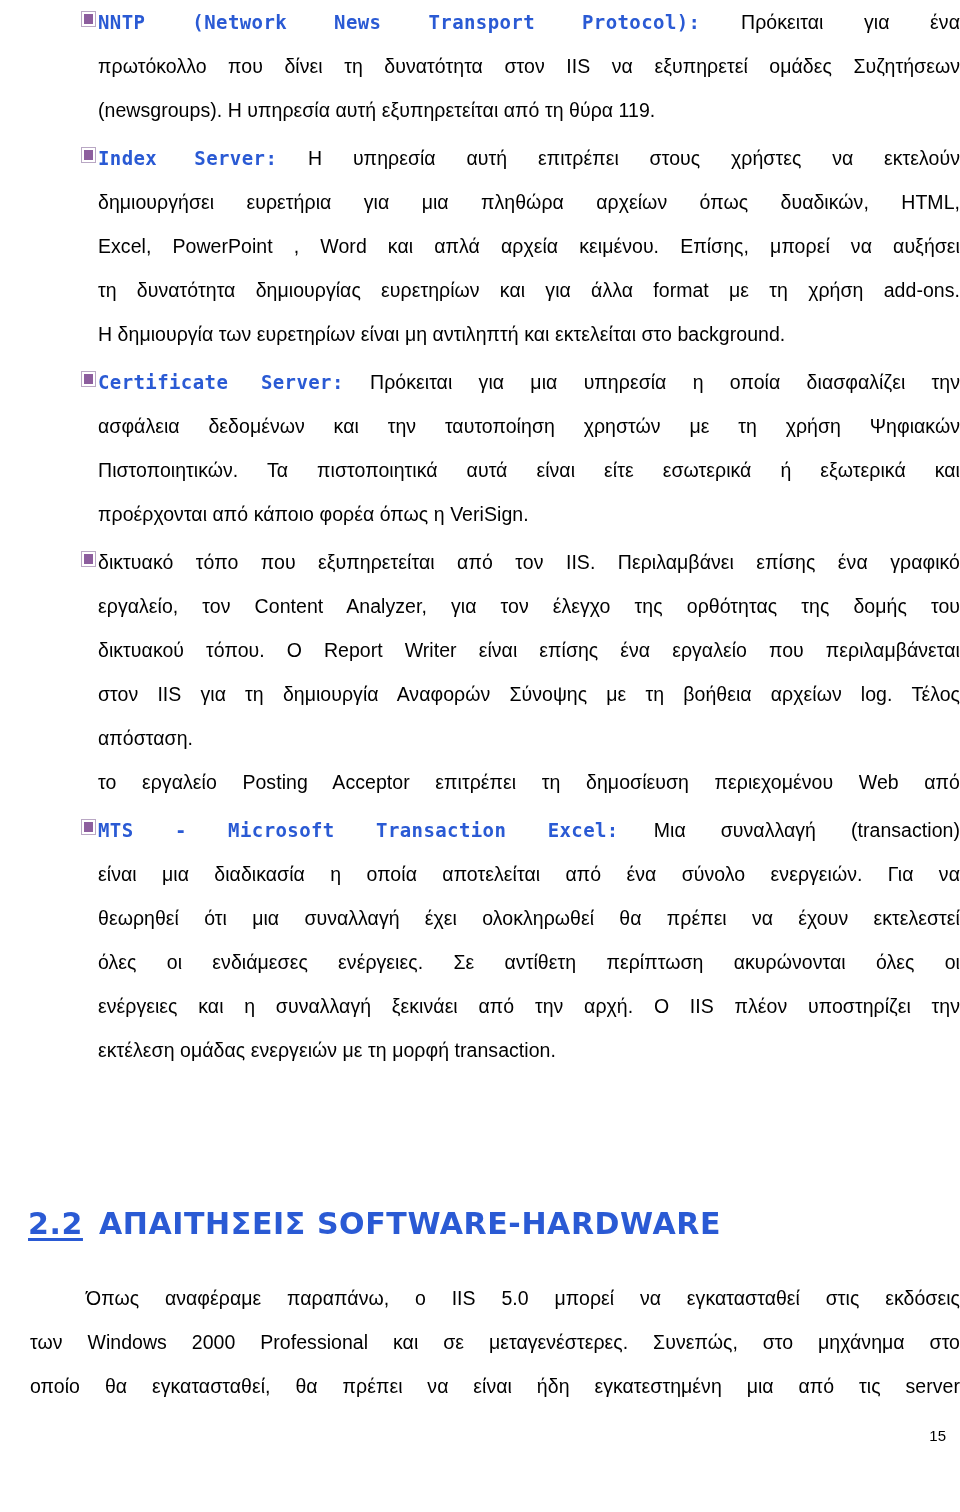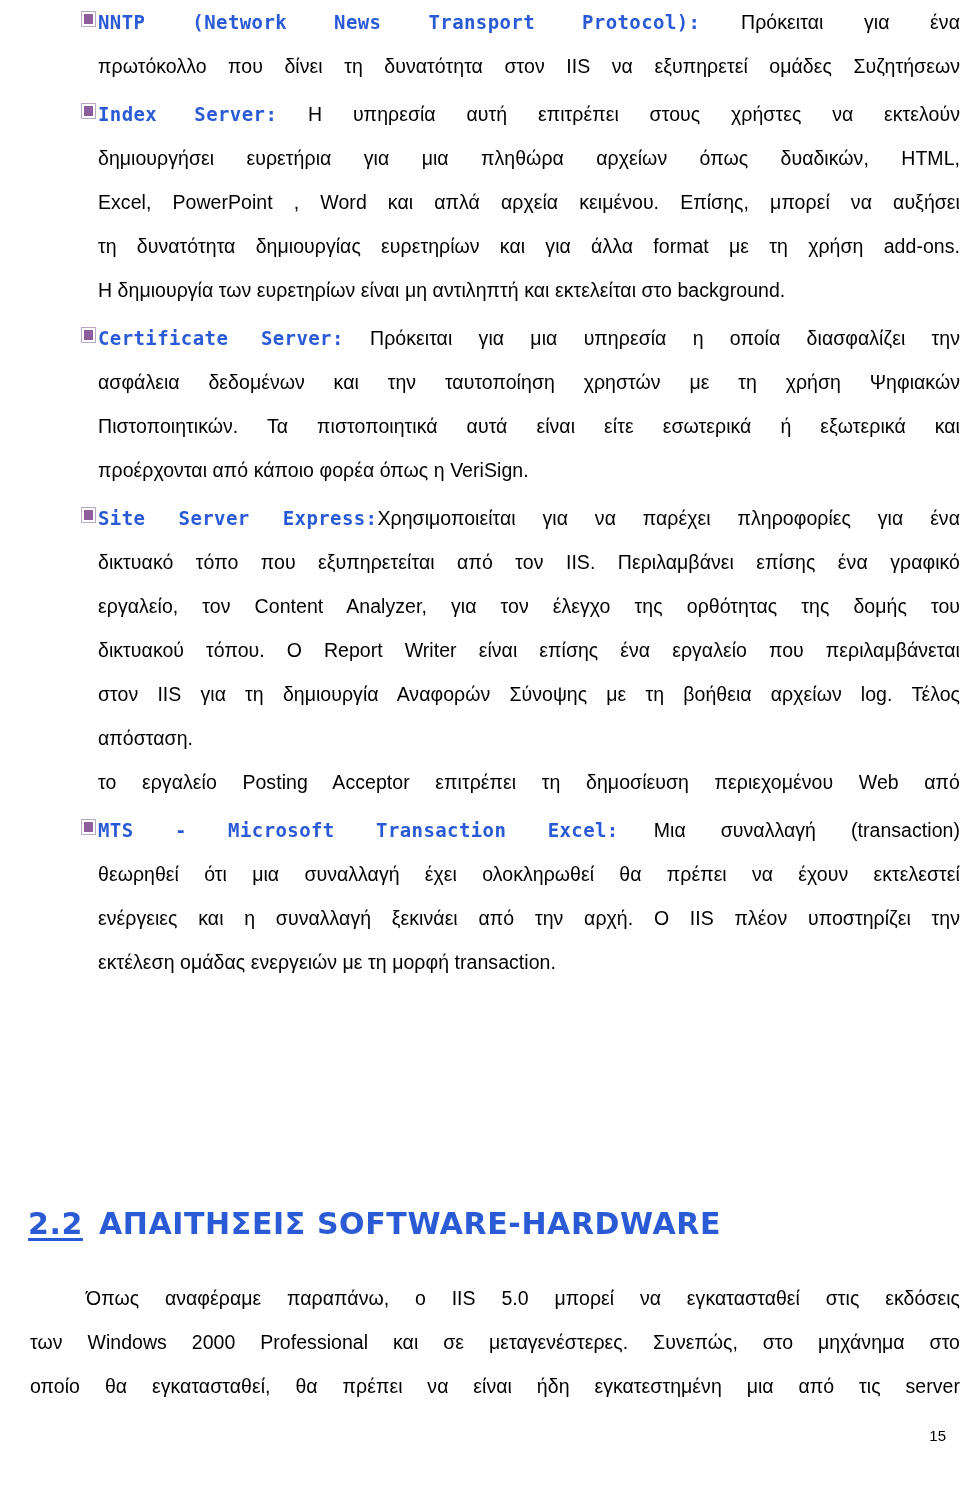--- a/index.html
+++ b/index.html
@@ -127,20 +127,21 @@
 <body>
 
 <div class="page">
 
   <div class="content">
 
     <div class="bullet-block">
       <span class="bullet-icon"></span>
       <p class="para j"><span class="lead">NNTP (Network News Transport Protocol):</span> <span>Πρόκειται για ένα</span></p>
       <p class="para cont j">πρωτόκολλο που δίνει τη δυνατότητα στον IIS να εξυπηρετεί ομάδες Συζητήσεων</p>
+      <p class="para cont">(newsgroups). Η υπηρεσία αυτή εξυπηρετείται από τη θύρα 119.</p>
     </div>
 
     <div class="bullet-block">
       <span class="bullet-icon"></span>
       <p class="para j"><span class="lead">Index Server:</span> <span>Η υπηρεσία αυτή επιτρέπει στους χρήστες να εκτελούν</span></p>
       <p class="para cont j">δημιουργήσει ευρετήρια για μια πληθώρα αρχείων όπως δυαδικών, HTML,</p>
       <p class="para cont j">Excel, PowerPoint , Word  και απλά αρχεία κειμένου. Επίσης, μπορεί να αυξήσει</p>
       <p class="para cont j">τη δυνατότητα δημιουργίας ευρετηρίων και για άλλα format με τη χρήση add-ons.</p>
       <p class="para cont">Η δημιουργία των ευρετηρίων είναι μη αντιληπτή και εκτελείται στο background.</p>
     </div>
@@ -148,33 +149,34 @@
     <div class="bullet-block">
       <span class="bullet-icon"></span>
       <p class="para j"><span class="lead">Certificate Server:</span> <span>Πρόκειται για μια υπηρεσία η οποία διασφαλίζει την</span></p>
       <p class="para cont j">ασφάλεια δεδομένων και την ταυτοποίηση χρηστών με τη χρήση Ψηφιακών</p>
       <p class="para cont j">Πιστοποιητικών. Τα πιστοποιητικά αυτά είναι είτε εσωτερικά ή εξωτερικά και</p>
       <p class="para cont">προέρχονται από κάποιο φορέα όπως η VeriSign.</p>
     </div>
 
     <div class="bullet-block">
       <span class="bullet-icon"></span>
-      <p class="para j"><span class="lead">Site Server Express:</span><span>Χρησιμοποιείται για να παρέχει πληροφορίες για ένα</span></p>
       <p class="para cont j">δικτυακό τόπο που εξυπηρετείται από τον IIS. Περιλαμβάνει επίσης ένα γραφικό</p>
       <p class="para cont j">εργαλείο, τον Content Analyzer, για τον έλεγχο της ορθότητας της δομής του</p>
       <p class="para cont j">δικτυακού τόπου. Ο  Report Writer είναι επίσης ένα εργαλείο που περιλαμβάνεται</p>
       <p class="para cont j">στον IIS για τη δημιουργία Αναφορών Σύνοψης με τη βοήθεια αρχείων log. Τέλος</p>
       <p class="para cont">απόσταση.</p>
       <p class="para cont j">το εργαλείο Posting Acceptor επιτρέπει τη δημοσίευση περιεχομένου Web από</p>
     </div>
 
     <div class="bullet-block">
       <span class="bullet-icon"></span>
       <p class="para j"><span class="lead">MTS - Microsoft Transaction Excel:</span> <span>Μια συναλλαγή (transaction)</span></p>
+      <p class="para cont j">είναι μια διαδικασία η οποία αποτελείται από ένα σύνολο ενεργειών. Για να</p>
       <p class="para cont j">θεωρηθεί ότι μια συναλλαγή έχει ολοκληρωθεί θα πρέπει να έχουν εκτελεστεί</p>
+      <p class="para cont j">όλες οι ενδιάμεσες ενέργειες. Σε αντίθετη περίπτωση ακυρώνονται όλες οι</p>
       <p class="para cont j">ενέργειες και η συναλλαγή ξεκινάει από την αρχή. Ο IIS πλέον υποστηρίζει την</p>
       <p class="para cont">εκτέλεση ομάδας ενεργειών με τη μορφή transaction.</p>
     </div>
 
   </div>
 
   <div class="section-heading"><span class="num">2.2</span><span class="sep"></span><span>ΑΠΑΙΤΗΣΕΙΣ SOFTWARE-HARDWARE</span></div>
 
   <div class="body-block">
     <p class="para first j">Όπως αναφέραμε παραπάνω, ο IIS 5.0 μπορεί να εγκατασταθεί στις εκδόσεις</p>

